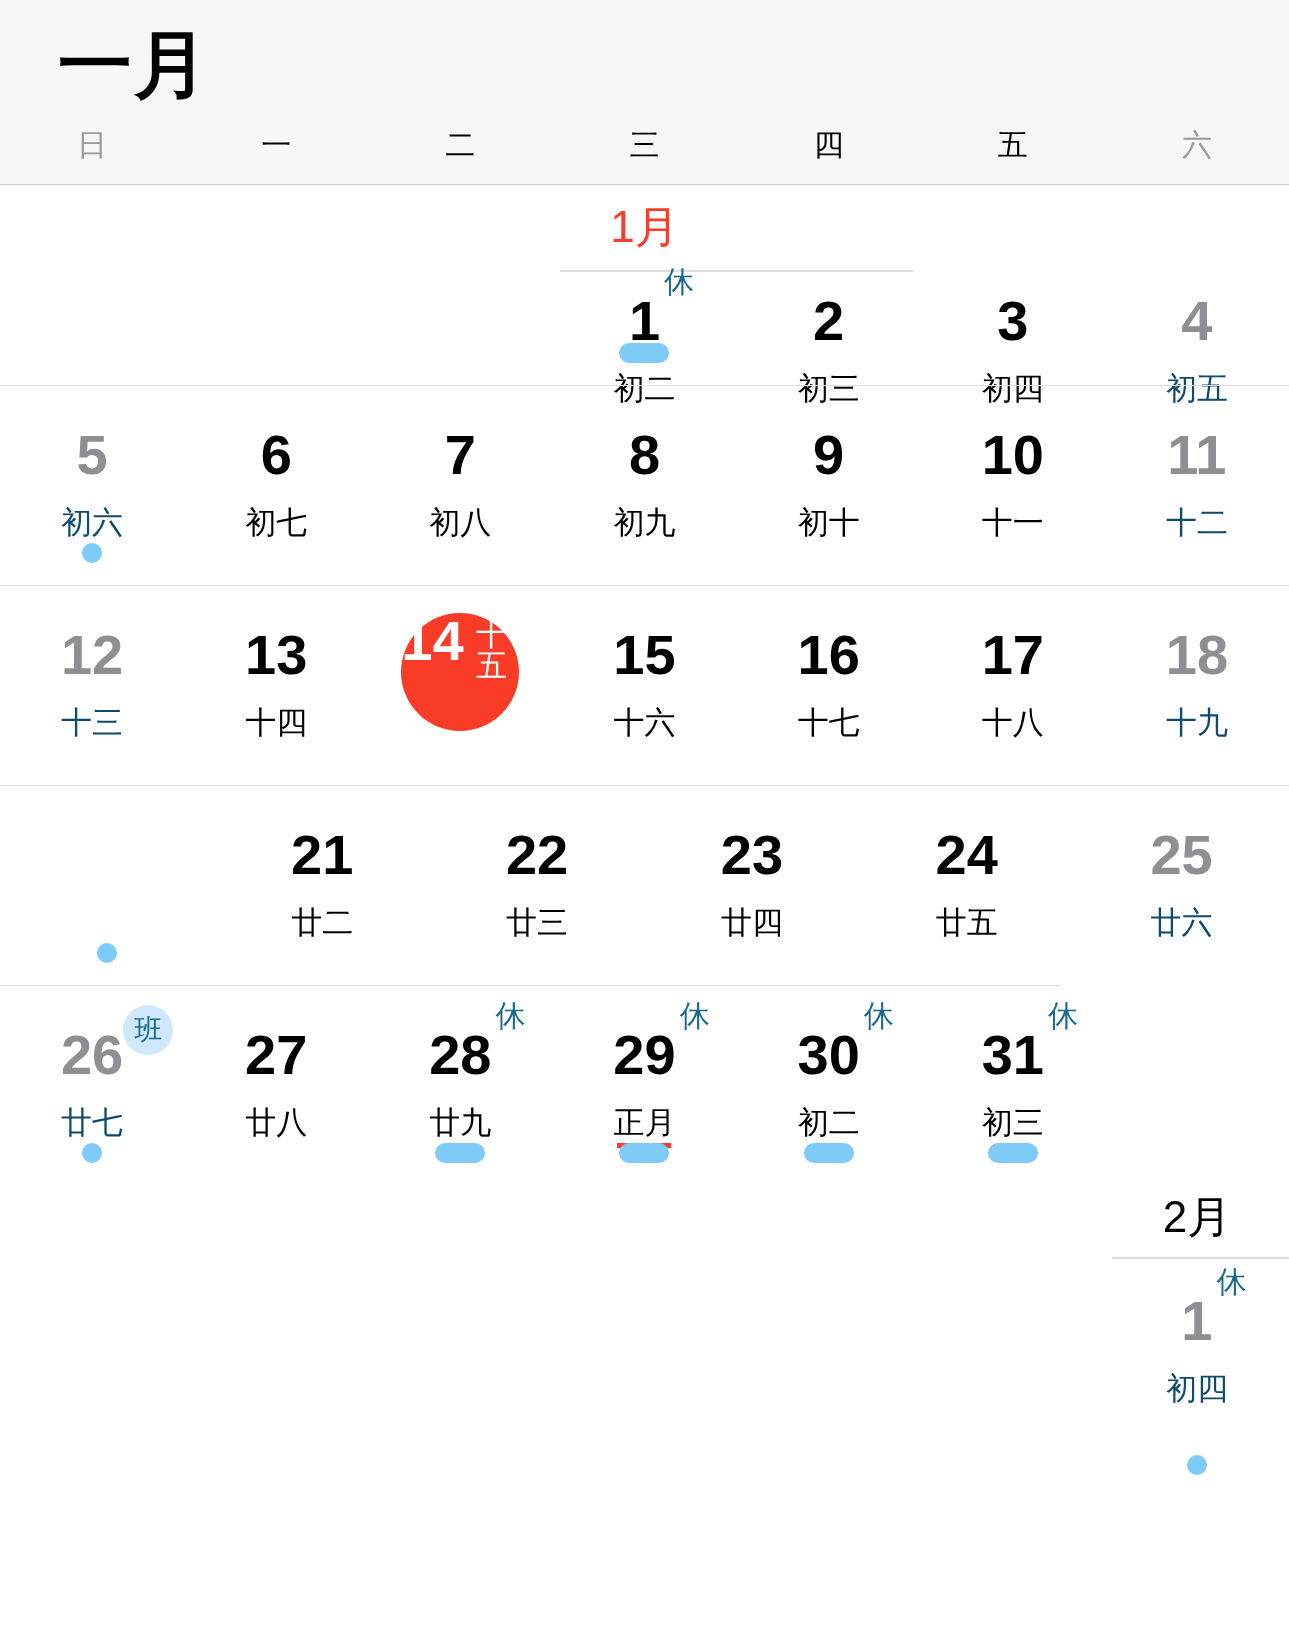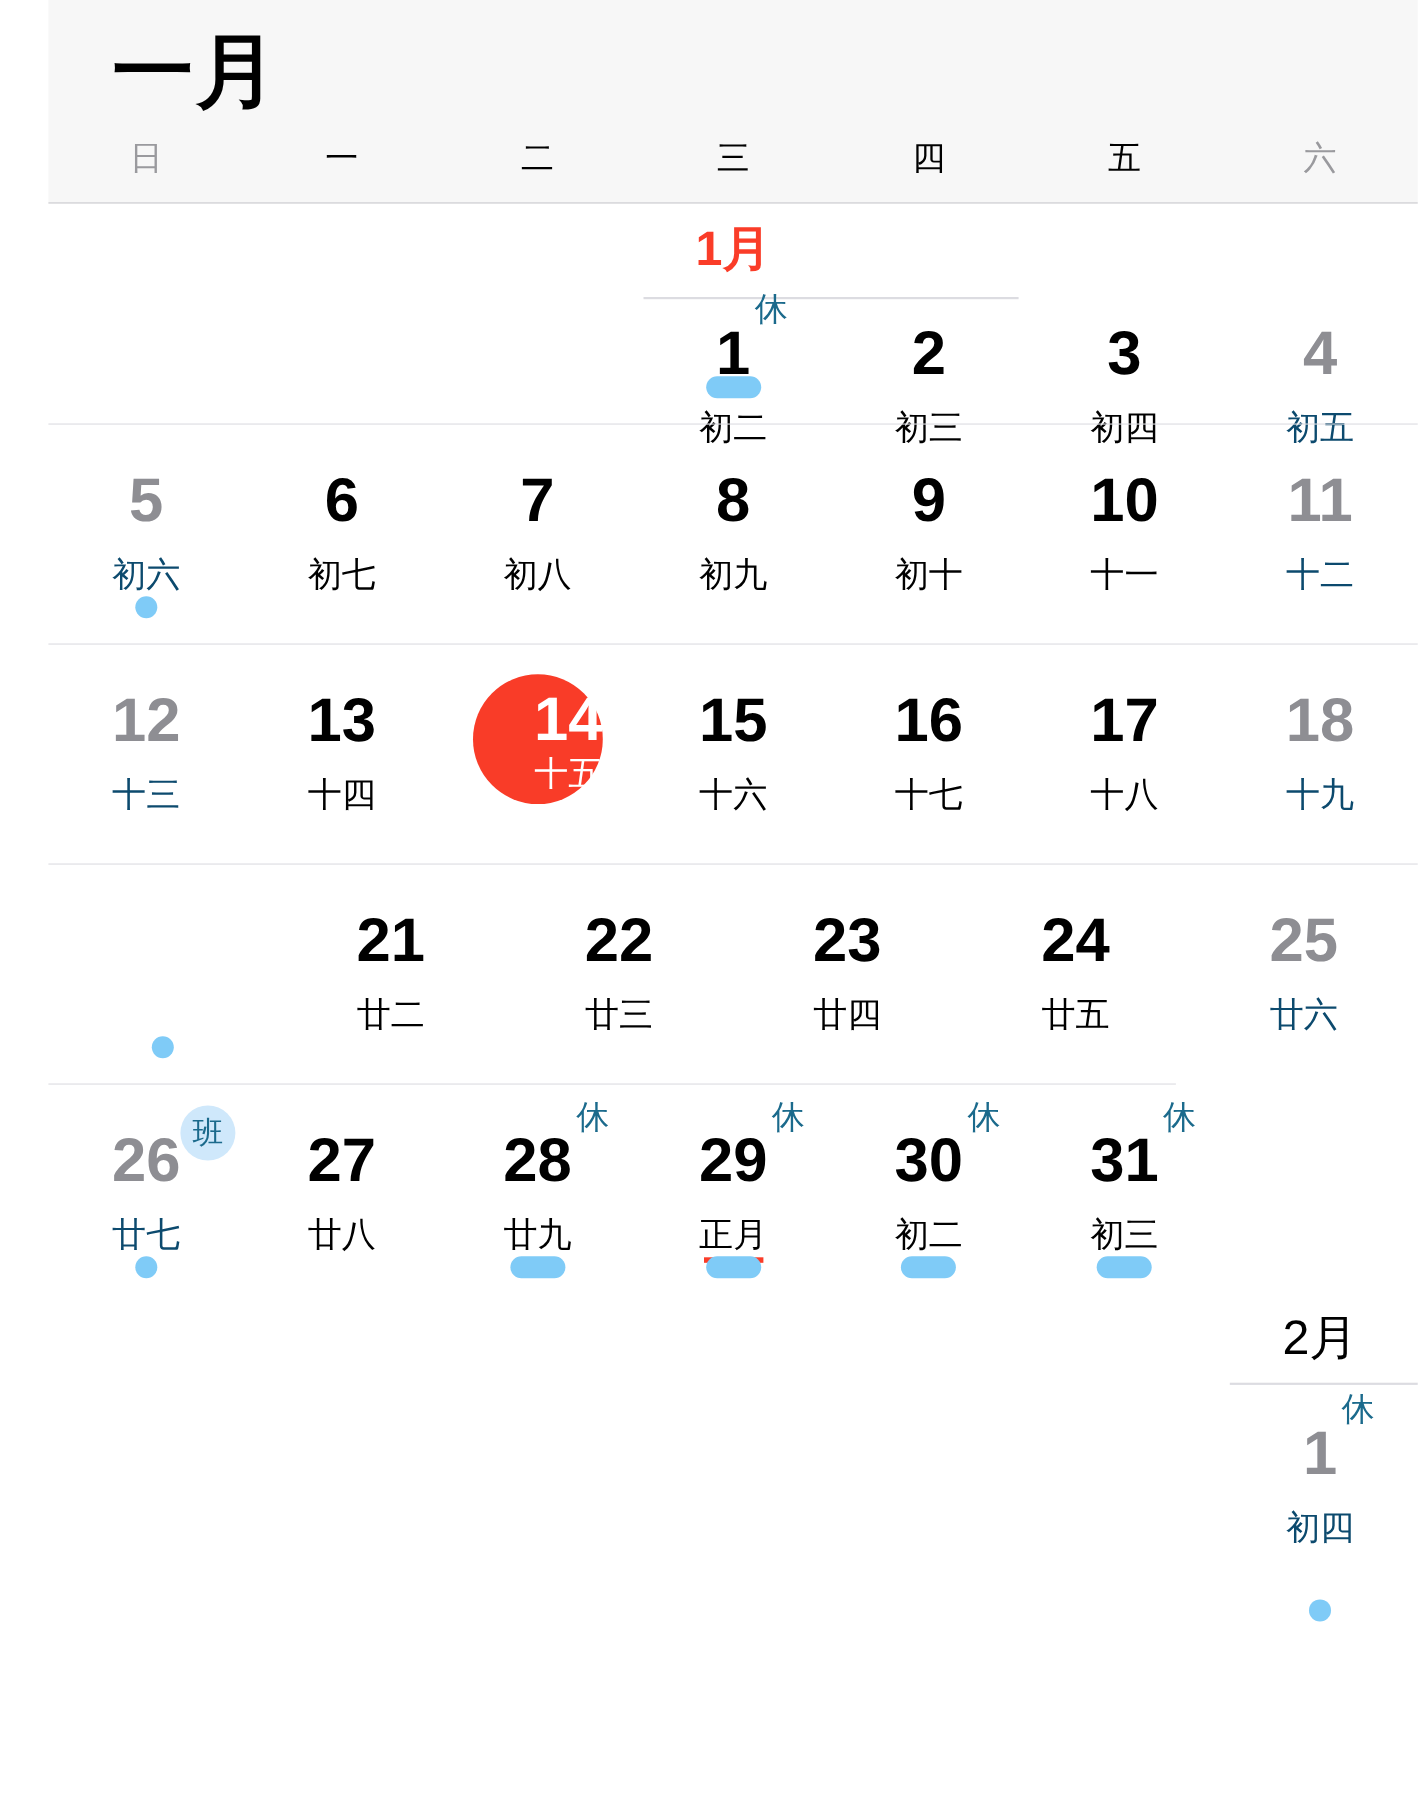--- a/index.html
+++ b/index.html
@@ -2,21 +2,21 @@
 <html><head>
 <meta charset="utf-8">
 <style>
   * { margin:0; padding:0; box-sizing:border-box; }
   html,body{
     width:1289px; height:1634px;
     font-family:"Liberation Sans","DejaVu Sans",sans-serif;
     background:#ffffff;
     -webkit-font-smoothing:antialiased;
   }
-  #app{ position:relative; width:1289px; height:1634px; overflow:hidden; background:#fff;padding-left:44px; }
+  #app{ position:relative; width:1289px; height:1634px; overflow:hidden; background:#fff; }
 
   
   .header{
     height:130px;
     background:#f7f7f7;
     display:flex; align-items:center;
     padding-left:58px;
   }
   .header-title{
     font-size:74px; font-weight:700; color:#000; letter-spacing:2px; line-height:1;
@@ -52,21 +52,21 @@
     flex:1 1 0;
     position:relative;
   }
 
   
   .month-tag{
     position:absolute;
     left:0; right:0;
     top:20px;
     text-align:center;
-    font-size:44px; font-weight:700; line-height:1;
+    font-size:44px; font-weight:400; line-height:1;
   }
   .month-tag.red{ color:#fa3c28; }
   .month-rule{
     position:absolute; left:4%; right:-96%; top:85px; height:2px; background:#dcdce1;
   }
 
   .daywrap{
     position:absolute;
     left:0; right:0;
     top:108px;
@@ -114,22 +114,22 @@
   .lunar.underline::after{
     content:""; position:absolute;
     left:4px; right:4px; bottom:-10px; height:5px;
     background:#fa3c28;
   }
 
   
   .sel-circle{
     width:118px; height:118px; border-radius:50%;
     background:#f93c28;
-    display:inline-flex; flex-direction:column;
-    align-items:flex-end; justify-content:center;
+    display:inline-flex; flex-direction:row;
+    align-items:flex-start; justify-content:center;
     margin-top:-14px;
   }
   .sel-circle .daynum{ color:#fff; }
   .sel-circle .lunar{ color:#fff; margin-top:6px; }
 
   
   .indicators{
     position:absolute;
     left:0; right:0;
     bottom:18px;

